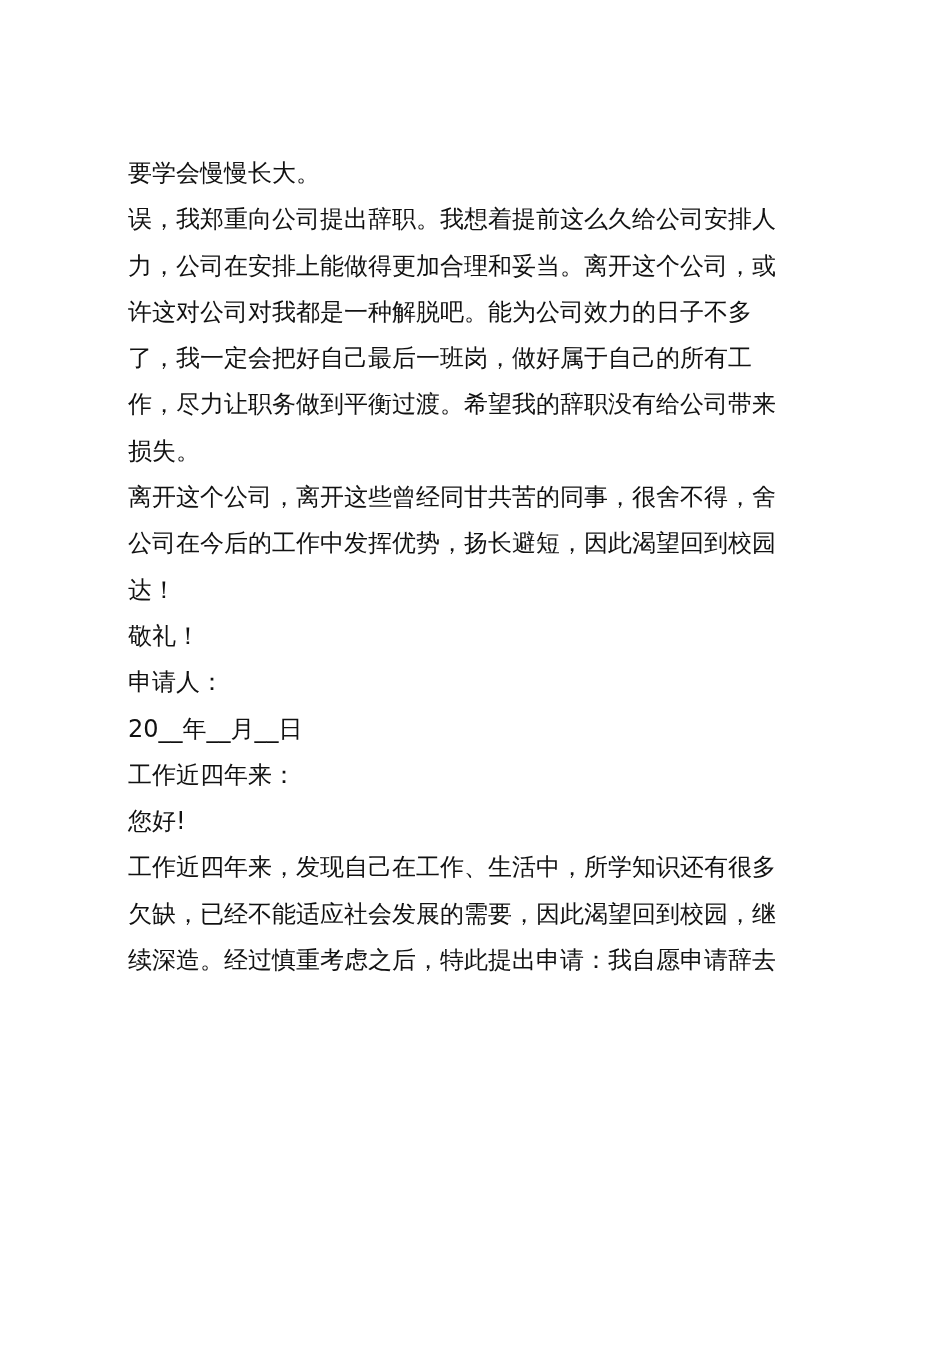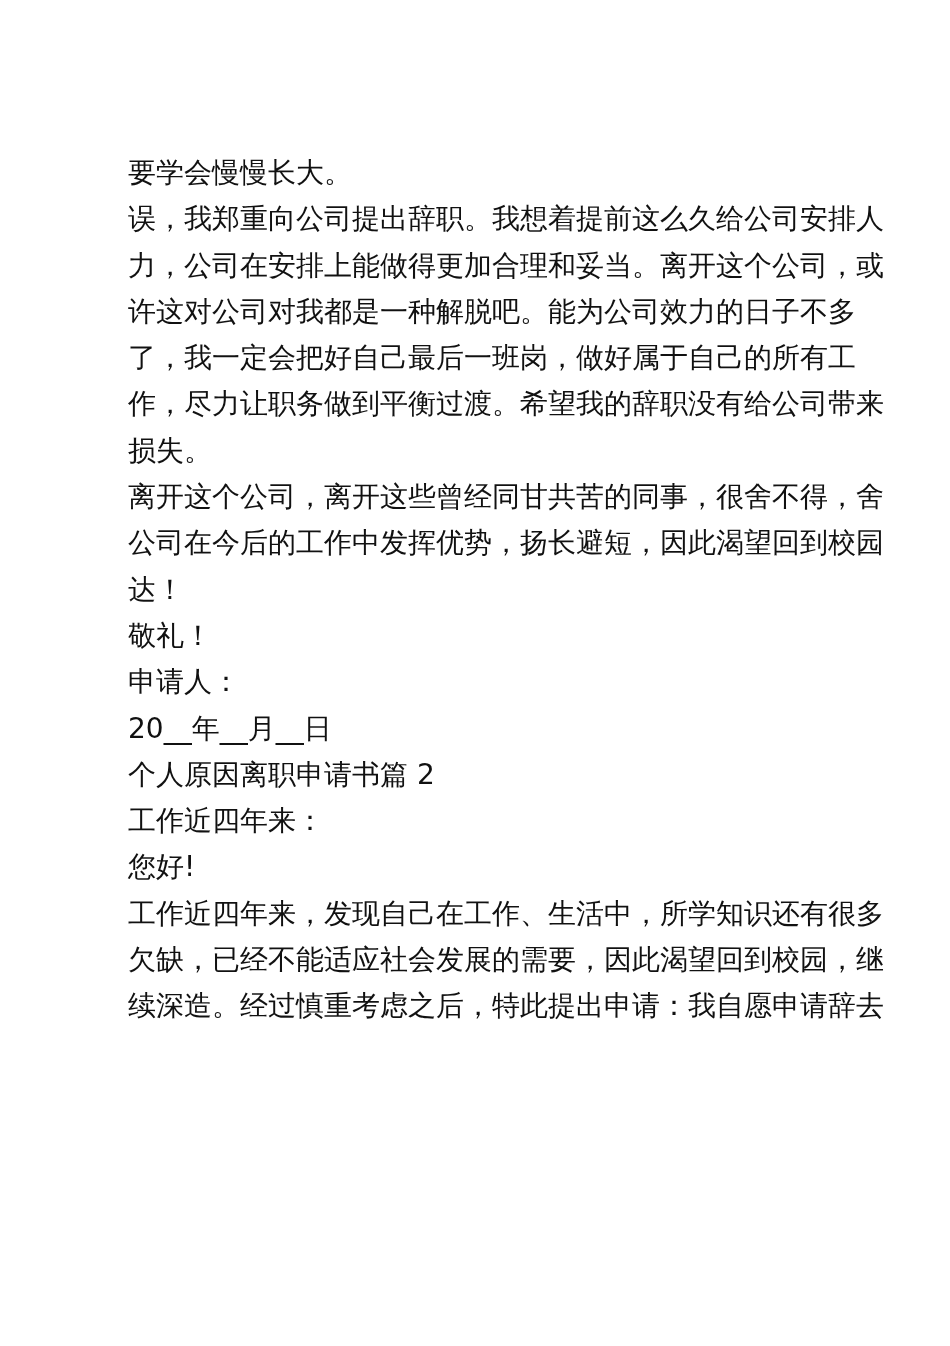--- a/index.html
+++ b/index.html
@@ -15,21 +15,21 @@
       font-family: "DejaVu Sans", "Liberation Sans", sans-serif;
       color: #111111;
     }
     .page {
       position: absolute;
       left: 128px;
       top: 150px;
       width: 700px;
     }
     .line {
-      font-size: 28px;
+      font-size: 24px;
       line-height: 46.3px;
       height: 46.3px;
       white-space: nowrap;
       letter-spacing: 0px;
     }
   </style>
 </head>
 <body>
 
 <div class="page">
@@ -39,19 +39,18 @@
   <div class="line">许这对公司对我都是一种解脱吧。能为公司效力的日子不多</div>
   <div class="line">了，我一定会把好自己最后一班岗，做好属于自己的所有工</div>
   <div class="line">作，尽力让职务做到平衡过渡。希望我的辞职没有给公司带来</div>
   <div class="line">损失。</div>
   <div class="line">离开这个公司，离开这些曾经同甘共苦的同事，很舍不得，舍</div>
   <div class="line">公司在今后的工作中发挥优势，扬长避短，因此渴望回到校园</div>
   <div class="line">达！</div>
   <div class="line">敬礼！</div>
   <div class="line">申请人：</div>
   <div class="line">20__年__月__日</div>
-  <div class="line">个人原因离职申请书篇 2</div>
   <div class="line">工作近四年来：</div>
   <div class="line">您好!</div>
   <div class="line">工作近四年来，发现自己在工作、生活中，所学知识还有很多</div>
   <div class="line">欠缺，已经不能适应社会发展的需要，因此渴望回到校园，继</div>
   <div class="line">续深造。经过慎重考虑之后，特此提出申请：我自愿申请辞去</div>
 </div>
 
 </body></html>

